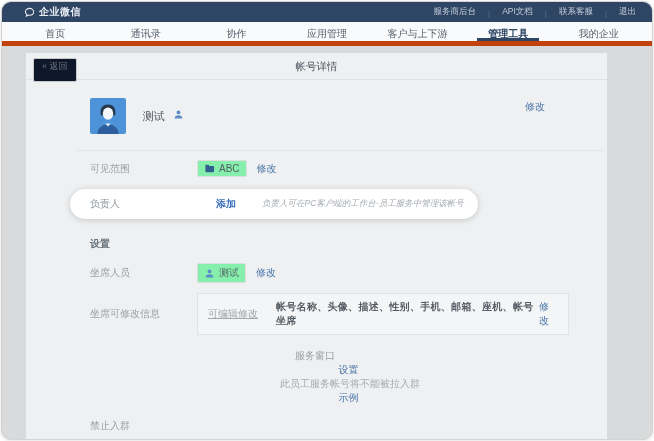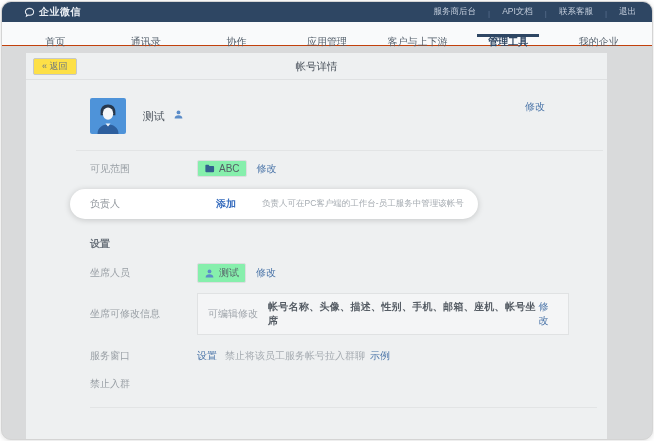--- a/index.html
+++ b/index.html
@@ -9,32 +9,32 @@
     box-shadow:0 1px 5px rgba(0,0,0,.12); }
 
   
   .topbar { height:20px; background:#2e4663; display:flex; align-items:center; justify-content:space-between; padding:0 16px 0 22px; }
   .brand { display:flex; align-items:center; gap:4px; color:#e9edf3; font-size:10px; font-weight:bold; letter-spacing:.5px; }
   .topbar-links { display:flex; align-items:flex-end; gap:12px; color:#c2ccdb; font-size:8.5px; }
   .topbar-links .sep { color:#5d7493; font-size:8px; }
   .topbar-links span[data-interactable="true"] { cursor:pointer; }
 
   
-  .nav { height:24px; background:#f9fafb; border-bottom:1px solid #c2410c; display:flex; padding:8px 8px; }
+  .nav { height:24px; background:#f9fafb; border-bottom:5px solid #c2410c; display:flex; padding:0 8px; }
   .nav-item { flex:1; text-align:center; line-height:24px; font-size:10px; color:#55606c; position:relative; cursor:pointer; }
   .nav-item.active { color:#2e4663; font-weight:bold; }
   .nav-item.active::after { content:""; position:absolute; left:50%; transform:translateX(-50%); bottom:0; width:62px; height:3px; background:#2e4663; }
 
   
   .content { position:absolute; top:45px; bottom:0; left:0; right:0; padding:6px 45px 0 24px; }
   .panel { background:#eef0f1; height:100%; font-size:10px; color:#55606c; }
 
   .toolbar { height:27px; border-bottom:1px solid #dfe1e2; position:relative; }
-  .back-btn { position:absolute; left:7px; top:5px; height:17px; line-height:15px; padding:0 8px;
-    background:#fde047; border:1px solid #c6c8c9; border-radius:2px; color:#6b7480; font-size:9px; cursor:pointer; }
+  .back-btn { position:absolute; left:7px; top:5px; height:24px; line-height:15px; padding:0 8px;
+    background:#0f172a; border:1px solid #c6c8c9; border-radius:2px; color:#6b7480; font-size:9px; cursor:pointer; }
   .toolbar-title { text-align:center; line-height:27px; color:#4c545e; font-size:10.5px; }
 
   .profile { position:relative; padding:18px 0 16px 64px; }
   .avatar { width:36px; height:36px; border-radius:2px; overflow:hidden; display:inline-block; vertical-align:middle; }
   .profile-name { margin-left:14px; color:#4a525c; font-size:11px; vertical-align:middle; }
   .icon-12 { width:11px; height:11px; vertical-align:-1px; margin-left:5px; }
   .profile-modify { position:absolute; right:62px; top:20px; }
 
   .divider { height:1px; background:#e2e4e5; margin:0 4px 0 50px; }
 
@@ -45,34 +45,34 @@
     padding:2px 6px; border-radius:2px; color:#555d66; margin-right:10px; }
   .tag-icon { width:11px; height:11px; }
 
   .row-visible { padding-top:9px; padding-bottom:9px; }
 
   
   .owner-row { width:max-content; background:#ffffff; border-radius:15px; box-shadow:0 1px 6px rgba(0,0,0,.18);
     margin:3px 0 0 44px; padding:8px 14px 8px 20px; display:flex; align-items:center;gap:19px; }
   .owner-row .row-label { width:107px; color:#8f959b; }
   .owner-add { color:#3a6fbf; font-weight:bold; margin-right:7px; cursor:pointer; }
-  .owner-hint { color:#a5abb1; font-size:8.5px; white-space:nowrap; }
+  .owner-hint { color:#a5abb1; font-size:8.5px; white-space:nowrap;font-style:italic; }
 
   .section-title { margin:18px 0 0 64px; color:#6b737c; font-weight:bold; }
 
   .row-agents { padding-top:12px; padding-bottom:6px; }
 
   .row-editable { margin-top:4px; align-items:center; }
   .editable-box { display:flex; align-items:center; border:1px solid #e0e2e3; background:#f4f5f6;
     padding:6px 10px; width:372px; }
-  .editable-prefix { color:#a0a6ac; margin-right:10px; flex-shrink:0; }
+  .editable-prefix { color:#a0a6ac; margin-right:18px; flex-shrink:0;text-decoration:underline; }
   .editable-fields { color:#555c64; font-weight:bold; letter-spacing:.3px; }
   .editable-modify { margin-left:auto; }
 
-  .row-service { margin-top:14px; }
+  .row-service { margin-top:14px;flex-direction:column; }
   .service-hint { color:#a5abb1; margin:0 5px 0 8px; }
 
   .row-forbid { margin-top:14px; align-items:flex-start;gap:42px; }
   .forbid-value .line1 { display:flex; align-items:center; }
   .checkbox { width:10px; height:10px; border:1px solid #b8babc; background:#f7f8f9; border-radius:1px;
     display:inline-block; margin-right:7px; cursor:pointer; }
   .forbid-strong { color:#555c64; font-weight:bold; }
   .forbid-hint { color:#a5abb1; margin-top:7px; }
 
   .bottom-divider { margin:16px 10px 0 64px; height:1px; background:#e2e4e5; }
@@ -174,21 +174,21 @@
         <span class="editable-box" data-interactable="false">
           <span class="editable-prefix" data-interactable="false">可编辑修改</span>
           <span class="editable-fields" data-interactable="false">帐号名称、头像、描述、性别、手机、邮箱、座机、帐号坐席</span>
           <span class="editable-modify link" data-interactable="true">修改</span>
         </span>
       </div>
 
       <div class="row row-service" data-interactable="false">
         <span class="row-label" data-interactable="false">服务窗口</span>
         <span class="link" data-interactable="true">设置</span>
-        <span class="service-hint" data-interactable="false">禁止将该员工服务帐号拉入群聊</span>
+        <span class="service-hint" data-interactable="false">此员工服务帐号将不能被拉入群</span>
         <span class="link" data-interactable="true">示例</span>
       </div>
 
       <div class="row row-forbid" data-interactable="false">
         <span class="row-label" data-interactable="false">禁止入群</span>
       </div>
 
       <div class="bottom-divider" data-interactable="false"></div>
 
     </div>

